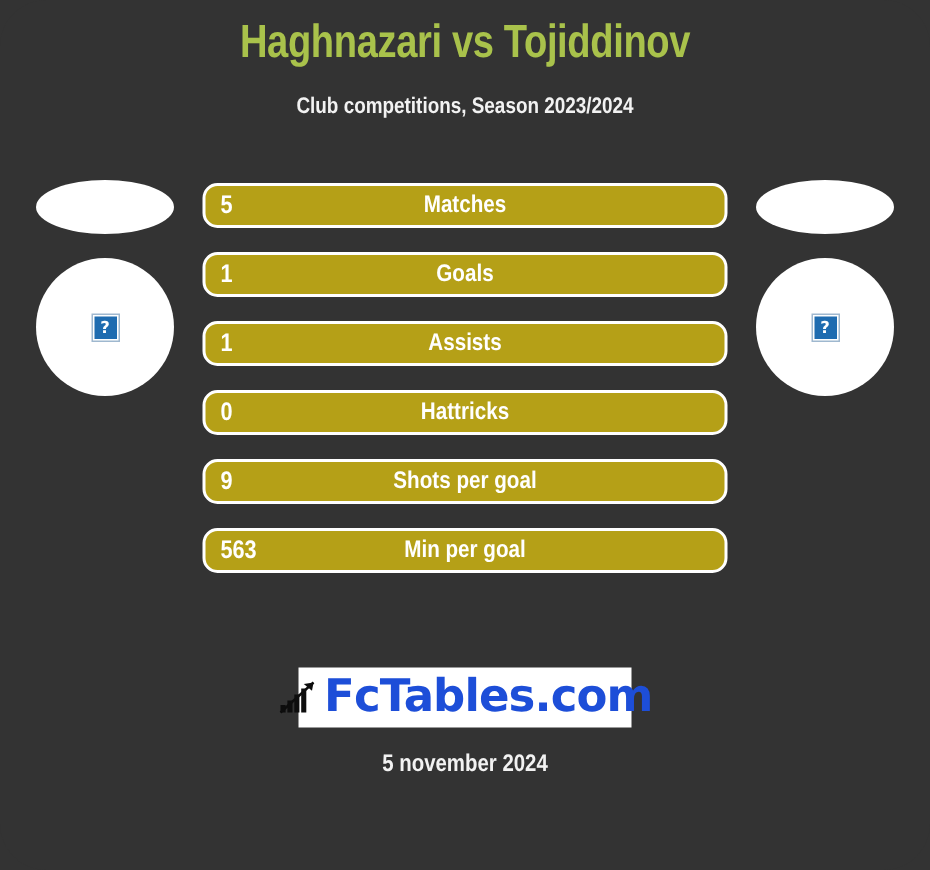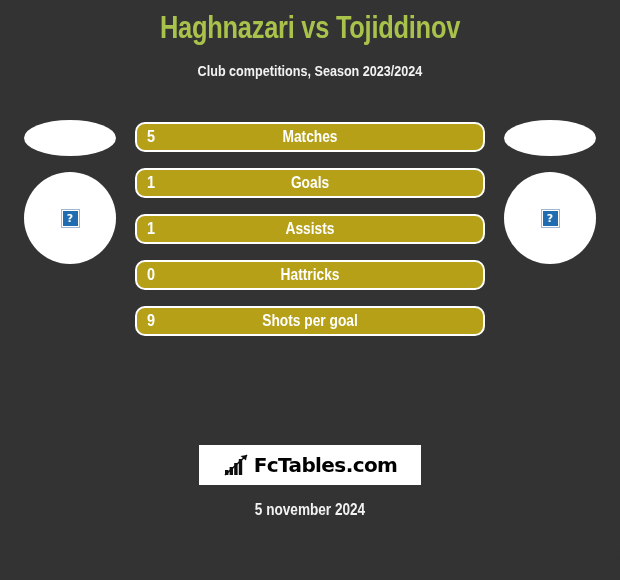--- a/index.html
+++ b/index.html
@@ -138,22 +138,22 @@
     left:199px; top:445px;
     width:222px; height:40px;
     background:#ffffff;
     display:flex;
     align-items:center;
     justify-content:center;
     gap:5px;
   }
   #logo-icon { flex:0 0 auto; display:block; }
   #logo-text {
-    color:#000000;
-    font-size:20px;
+    color:#1d4ed8;
+    font-size:30px;
     font-weight:bold;
     letter-spacing:-0.6px;
     line-height:26px;
     white-space:nowrap;
     font-family:"DejaVu Sans", sans-serif;
   }
 
   #date {
     position:absolute;
     top:500px; left:0; width:620px;
@@ -216,20 +216,25 @@
       <div class="stat-label">Hattricks</div>
     </div>
 
 
     <div class="stat-row">
       <div class="stat-bar"></div>
       <div class="stat-value">9</div>
       <div class="stat-label">Shots per goal</div>
     </div>
 
+    <div class="stat-row">
+      <div class="stat-bar"></div>
+      <div class="stat-value">563</div>
+      <div class="stat-label">Min per goal</div>
+    </div>
 
   </div>
 
   <div id="logo">
     <svg id="logo-icon" width="26" height="24" viewBox="0 0 26 24">
       <path d="M2 22 L24 2" stroke="#0d0d0d" stroke-width="1.6" fill="none"></path>
       <path d="M24 2 L17.5 3 L23 7.5 Z" fill="#0d0d0d"></path>
       <rect x="2" y="17" width="3.4" height="5" fill="#0d0d0d"></rect>
       <rect x="6.6" y="14" width="3.4" height="8" fill="#0d0d0d"></rect>
       <rect x="11.2" y="10" width="3.4" height="12" fill="#0d0d0d"></rect>

